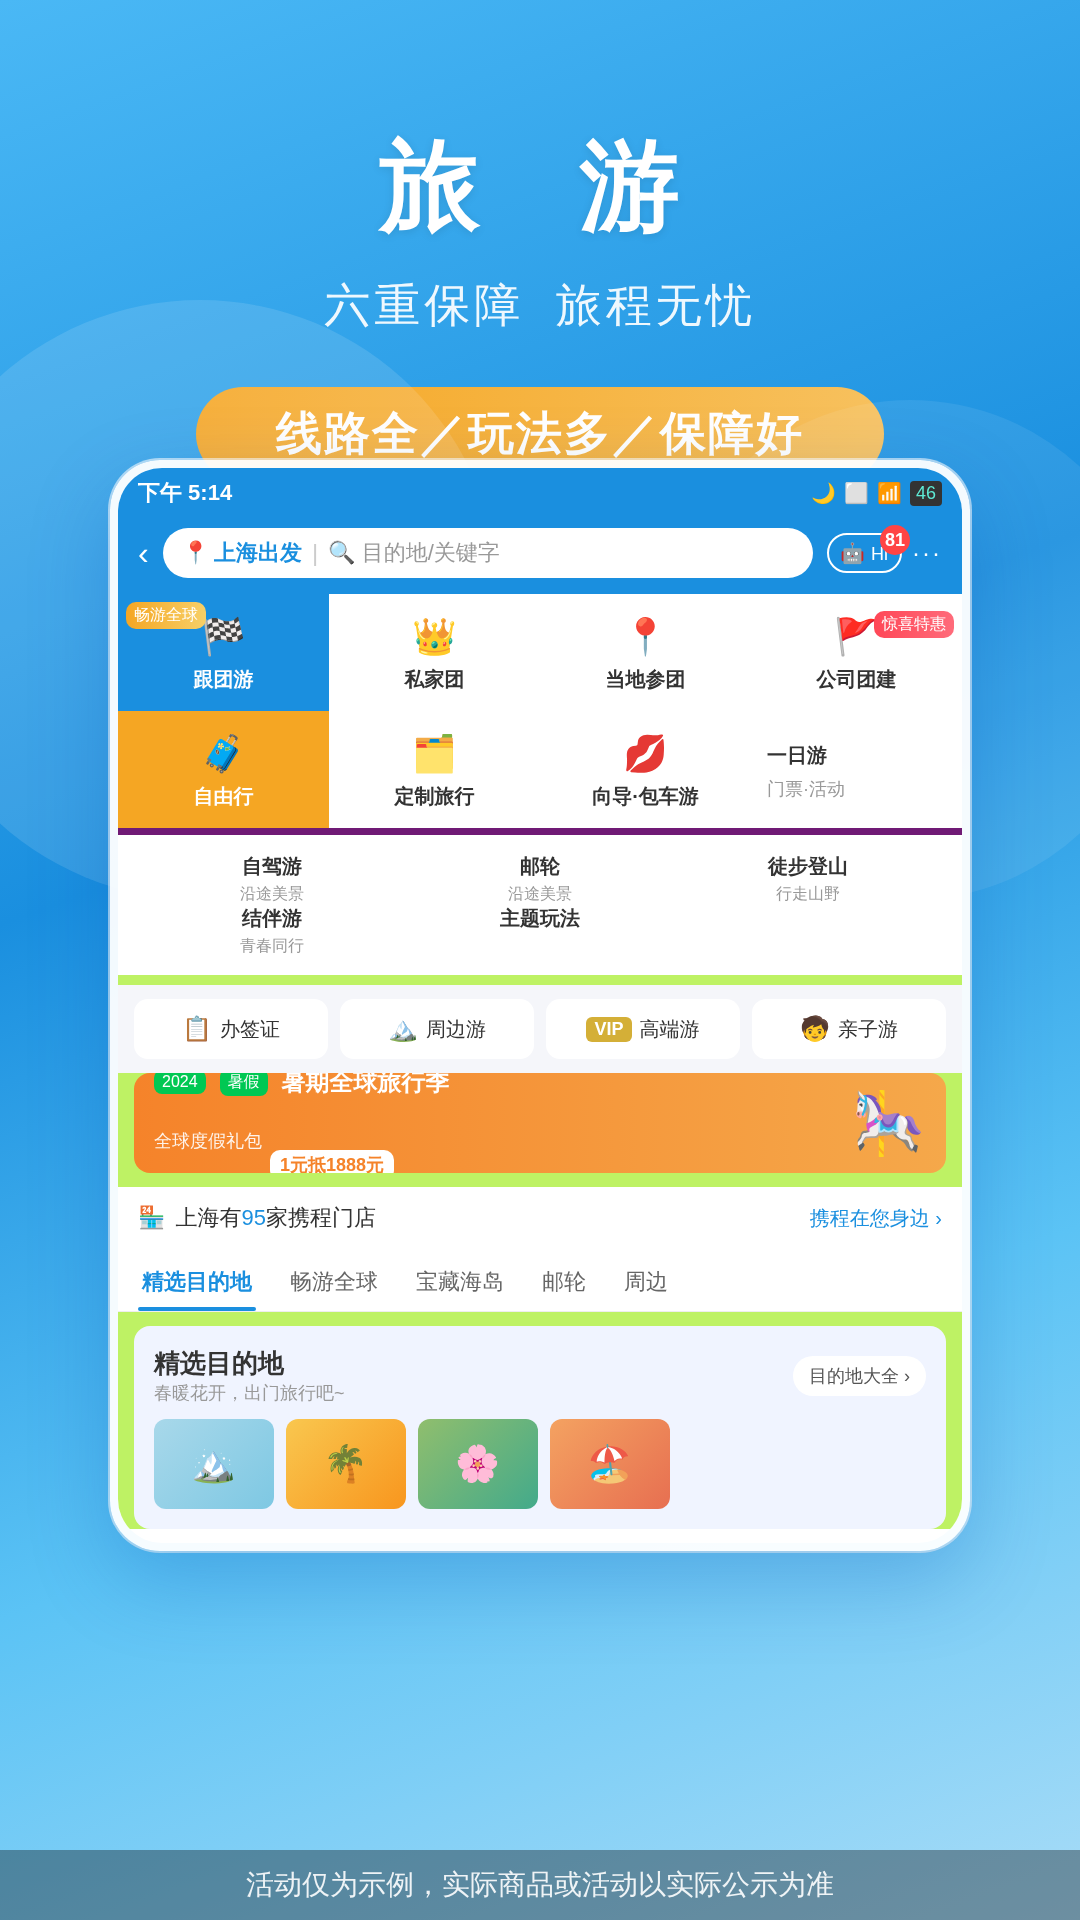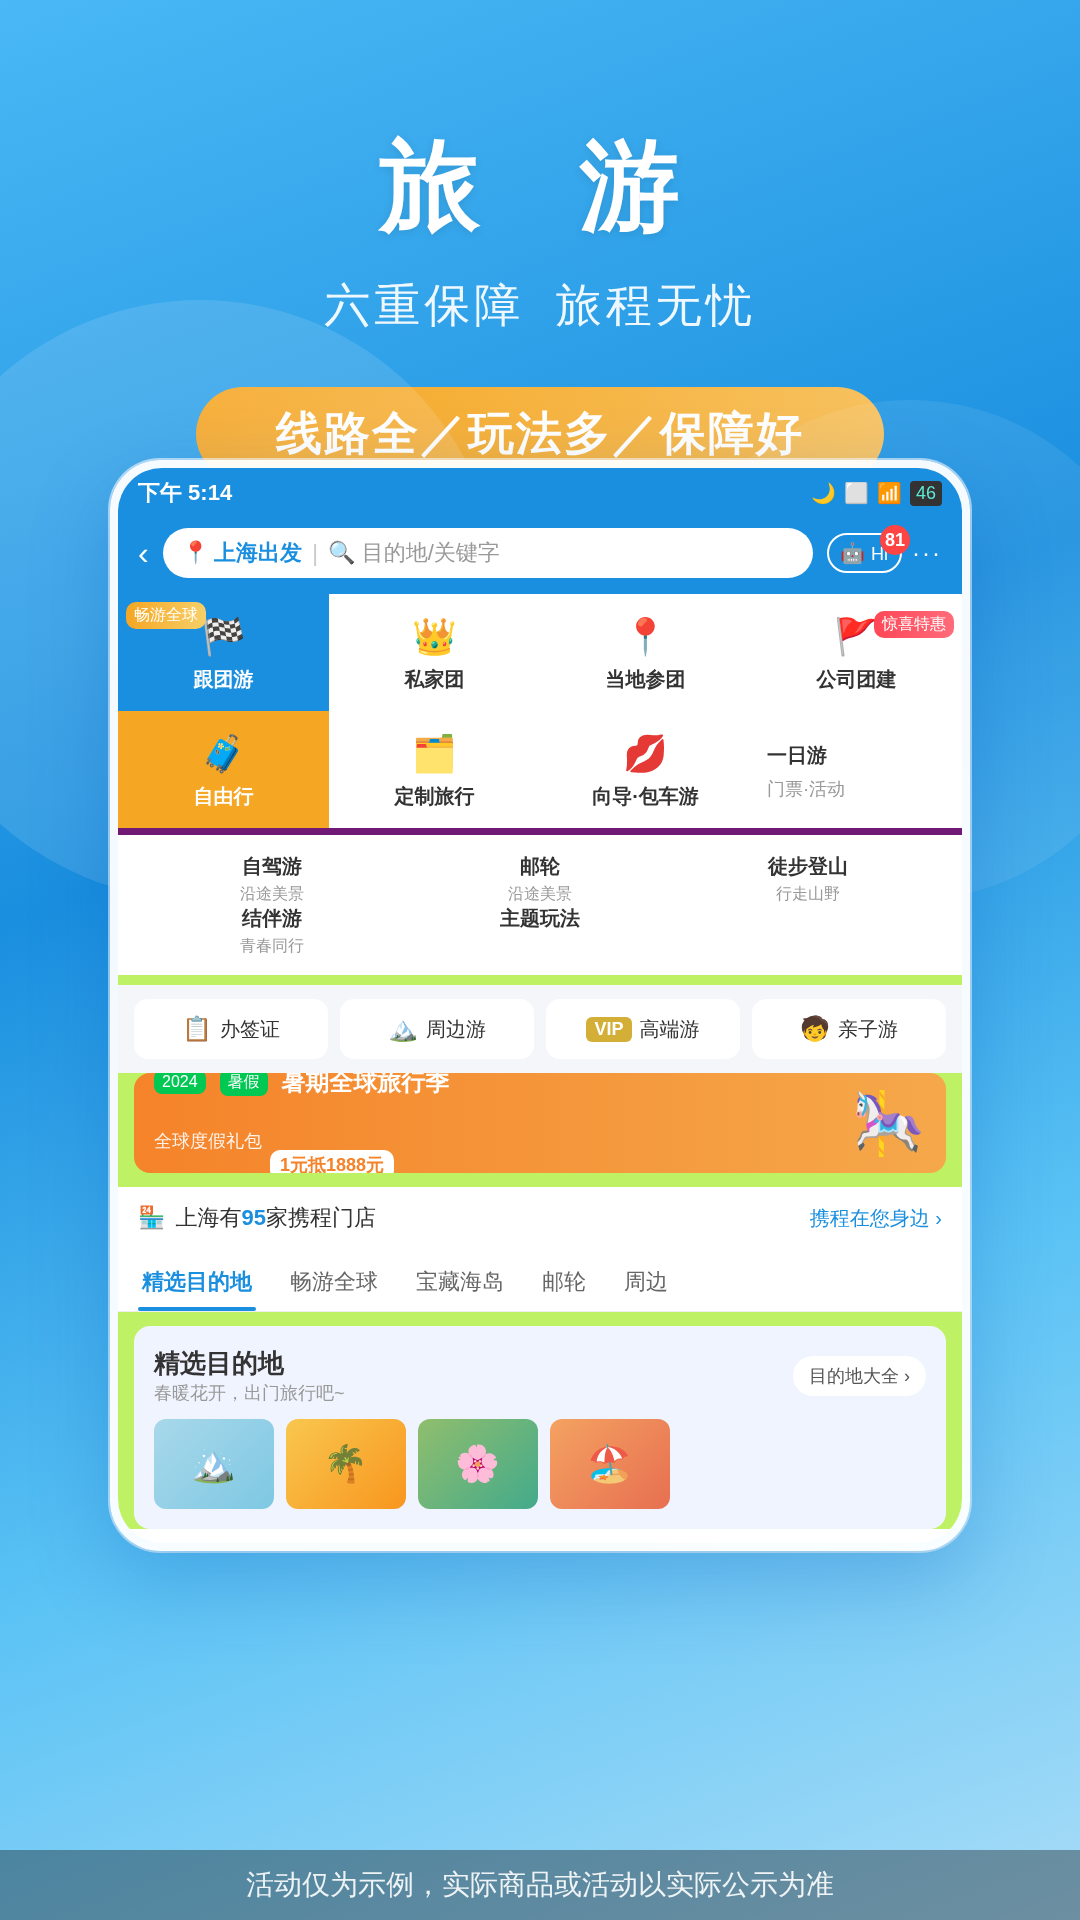--- a/index.html
+++ b/index.html
@@ -280,21 +280,21 @@
 
     
     .store-info {
       display: flex;
       align-items: center;
       justify-content: space-between;
       padding: 16px 20px;
       background: #fff;
     }
     .store-left { display: flex; align-items: center; gap: 10px; font-size: 22px; color: #333; }
-    .store-highlight { color: #1a8fdf; font-weight: 700; margin-top: 36px; }
+    .store-highlight { color: #1a8fdf; font-weight: 400; margin-top: 36px; }
     .store-link { color: #1a8fdf; font-size: 20px; display: flex; align-items: center; }
 
     
     .tab-row {
       display: flex;
       background: #fff;
       padding: 0 20px;
       border-bottom: 1px solid #eee;
       gap: 30px;
     }

